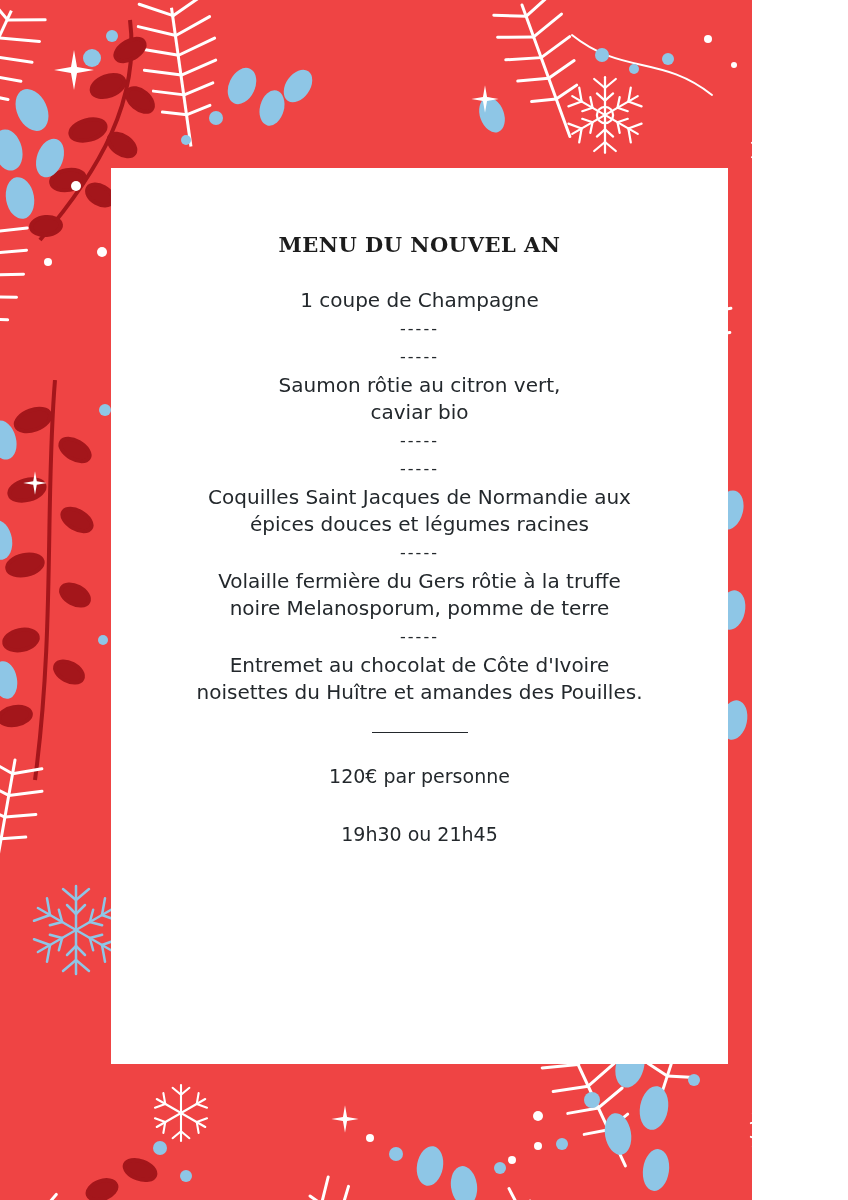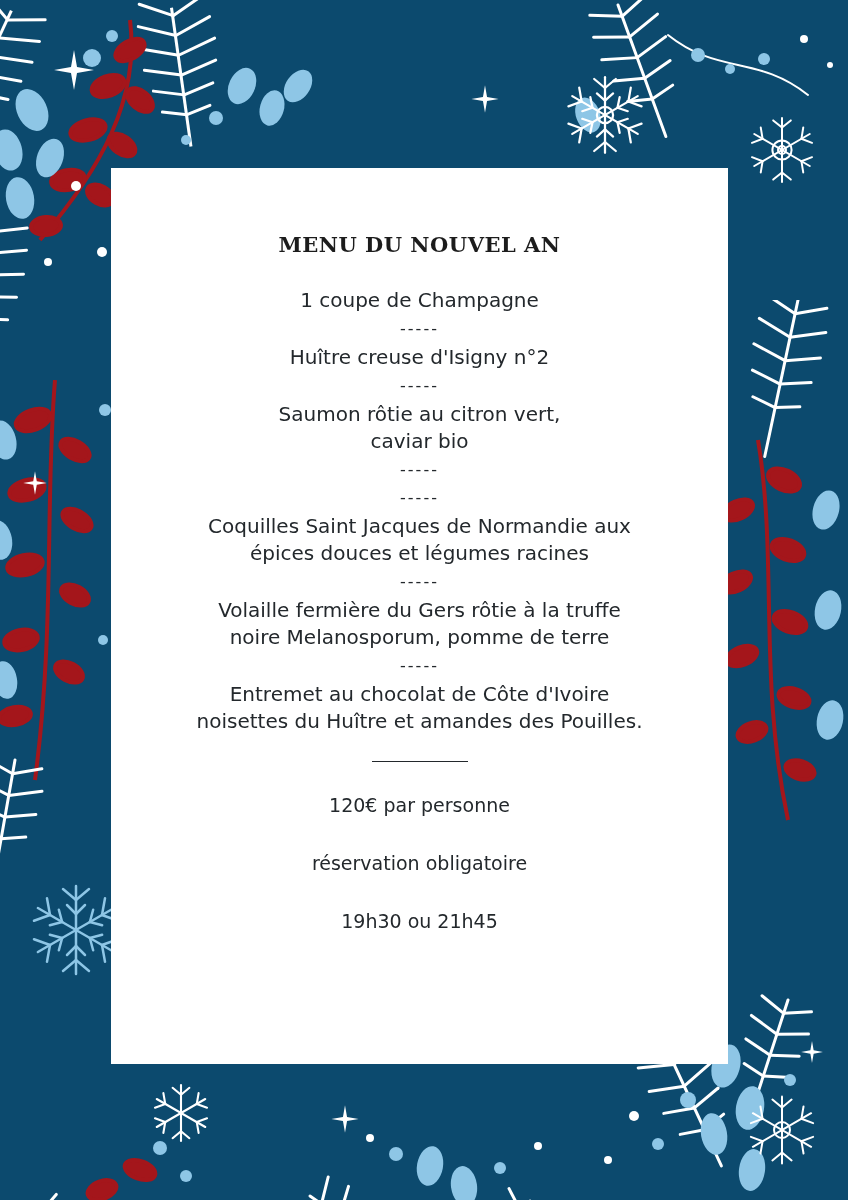--- a/index.html
+++ b/index.html
@@ -7,23 +7,23 @@
     padding: 0;
   }
   body {
     width: 848px;
     height: 1200px;
     overflow: hidden;
     font-family: "DejaVu Sans", sans-serif;
   }
   .poster {
     position: relative;
-    width: 848px;
+    width: 752px;
     height: 1200px;
-    background: #0c4a6e;
+    background: #ef4444;
     overflow: hidden;
   }
 
   
   .deco {
     position: absolute;
     pointer-events: none;
   }
   .deco svg { display: block; }
 
@@ -621,21 +621,20 @@
 
   <div class="card">
 
     <div class="menu-title">MENU DU NOUVEL AN</div>
 
     <div class="menu-list">
 
       <div class="menu-item">1 coupe de Champagne</div>
       <div class="sep">-----</div>
 
-      <div class="menu-item">Huître creuse d'Isigny n°2</div>
       <div class="sep">-----</div>
 
       <div class="menu-item">Saumon rôtie au citron vert,
 caviar bio</div>
       <div class="sep">-----</div>
 
       <div class="sep">-----</div>
 
       <div class="menu-item">Coquilles Saint Jacques de Normandie aux
 épices douces et légumes racines</div>
@@ -645,17 +644,16 @@
 noire Melanosporum, pomme de terre</div>
       <div class="sep">-----</div>
 
       <div class="menu-item">Entremet au chocolat de Côte d'Ivoire
 noisettes du Huître et amandes des Pouilles.</div>
     </div>
 
     <div class="long-sep"></div>
 
     <div class="footer-line">120€ par personne</div>
-    <div class="footer-line">réservation obligatoire</div>
     <div class="footer-line">19h30 ou 21h45</div>
 
   </div>
 </div>
 
 </body></html>

